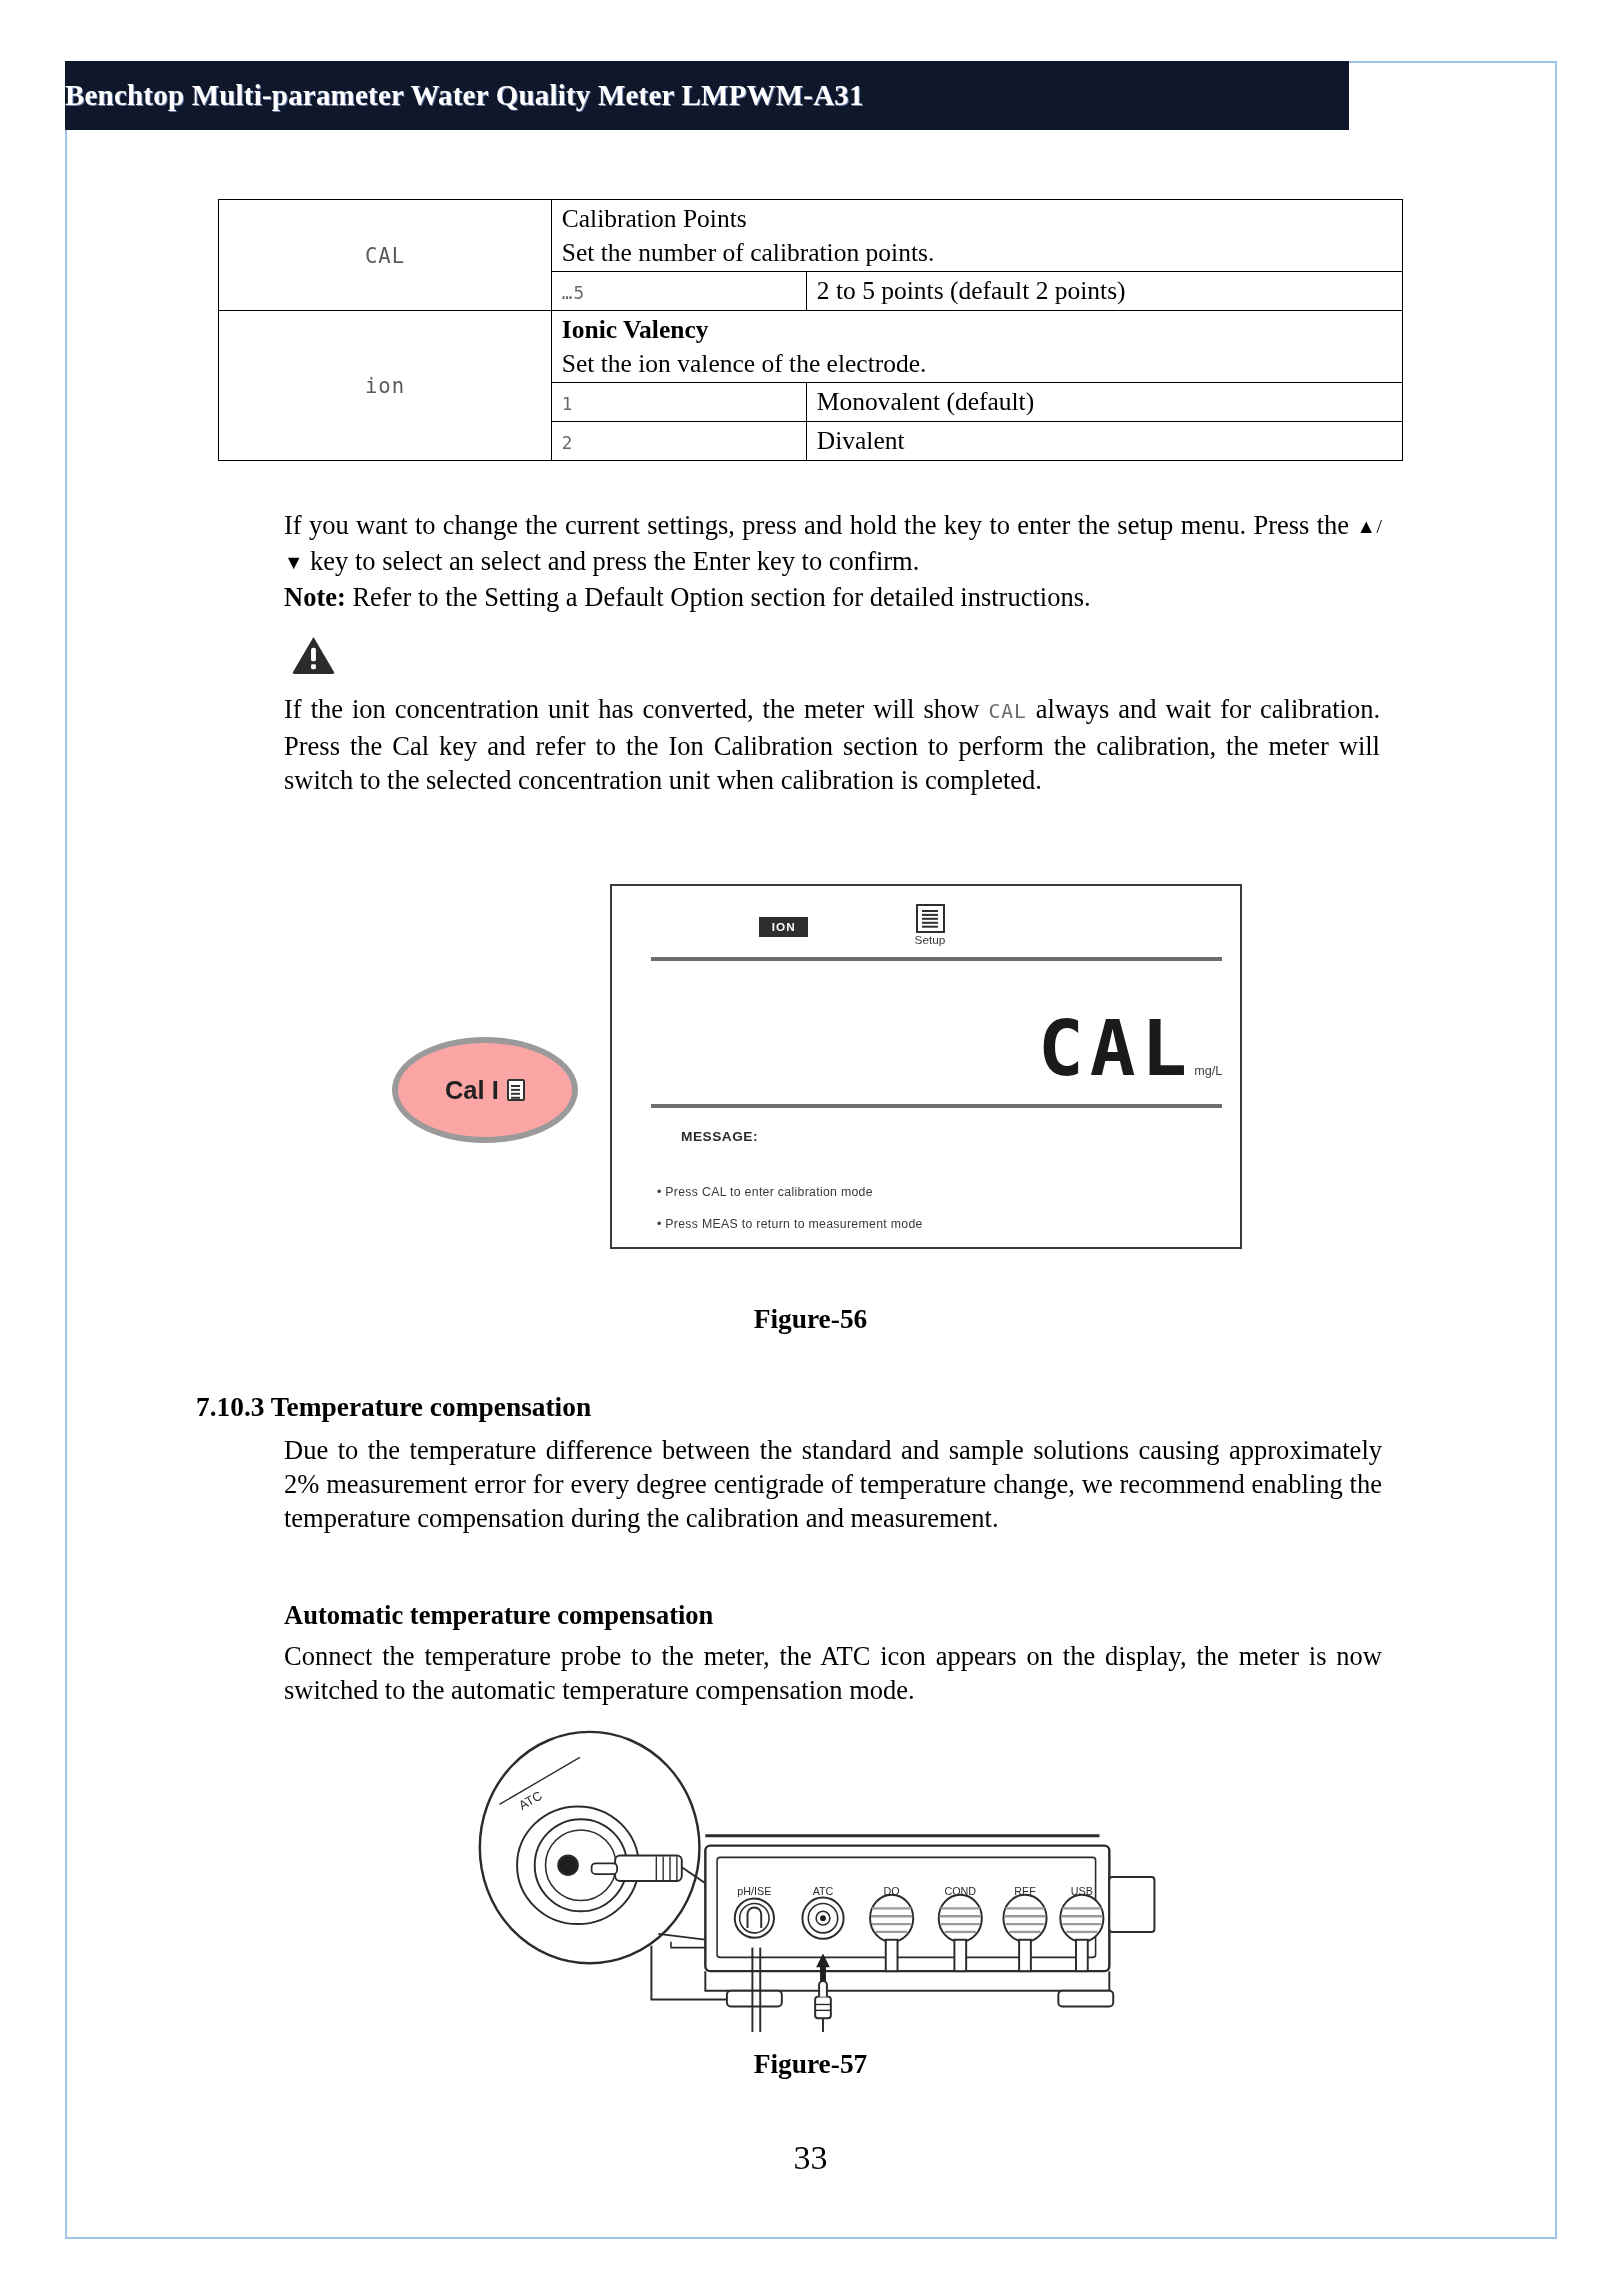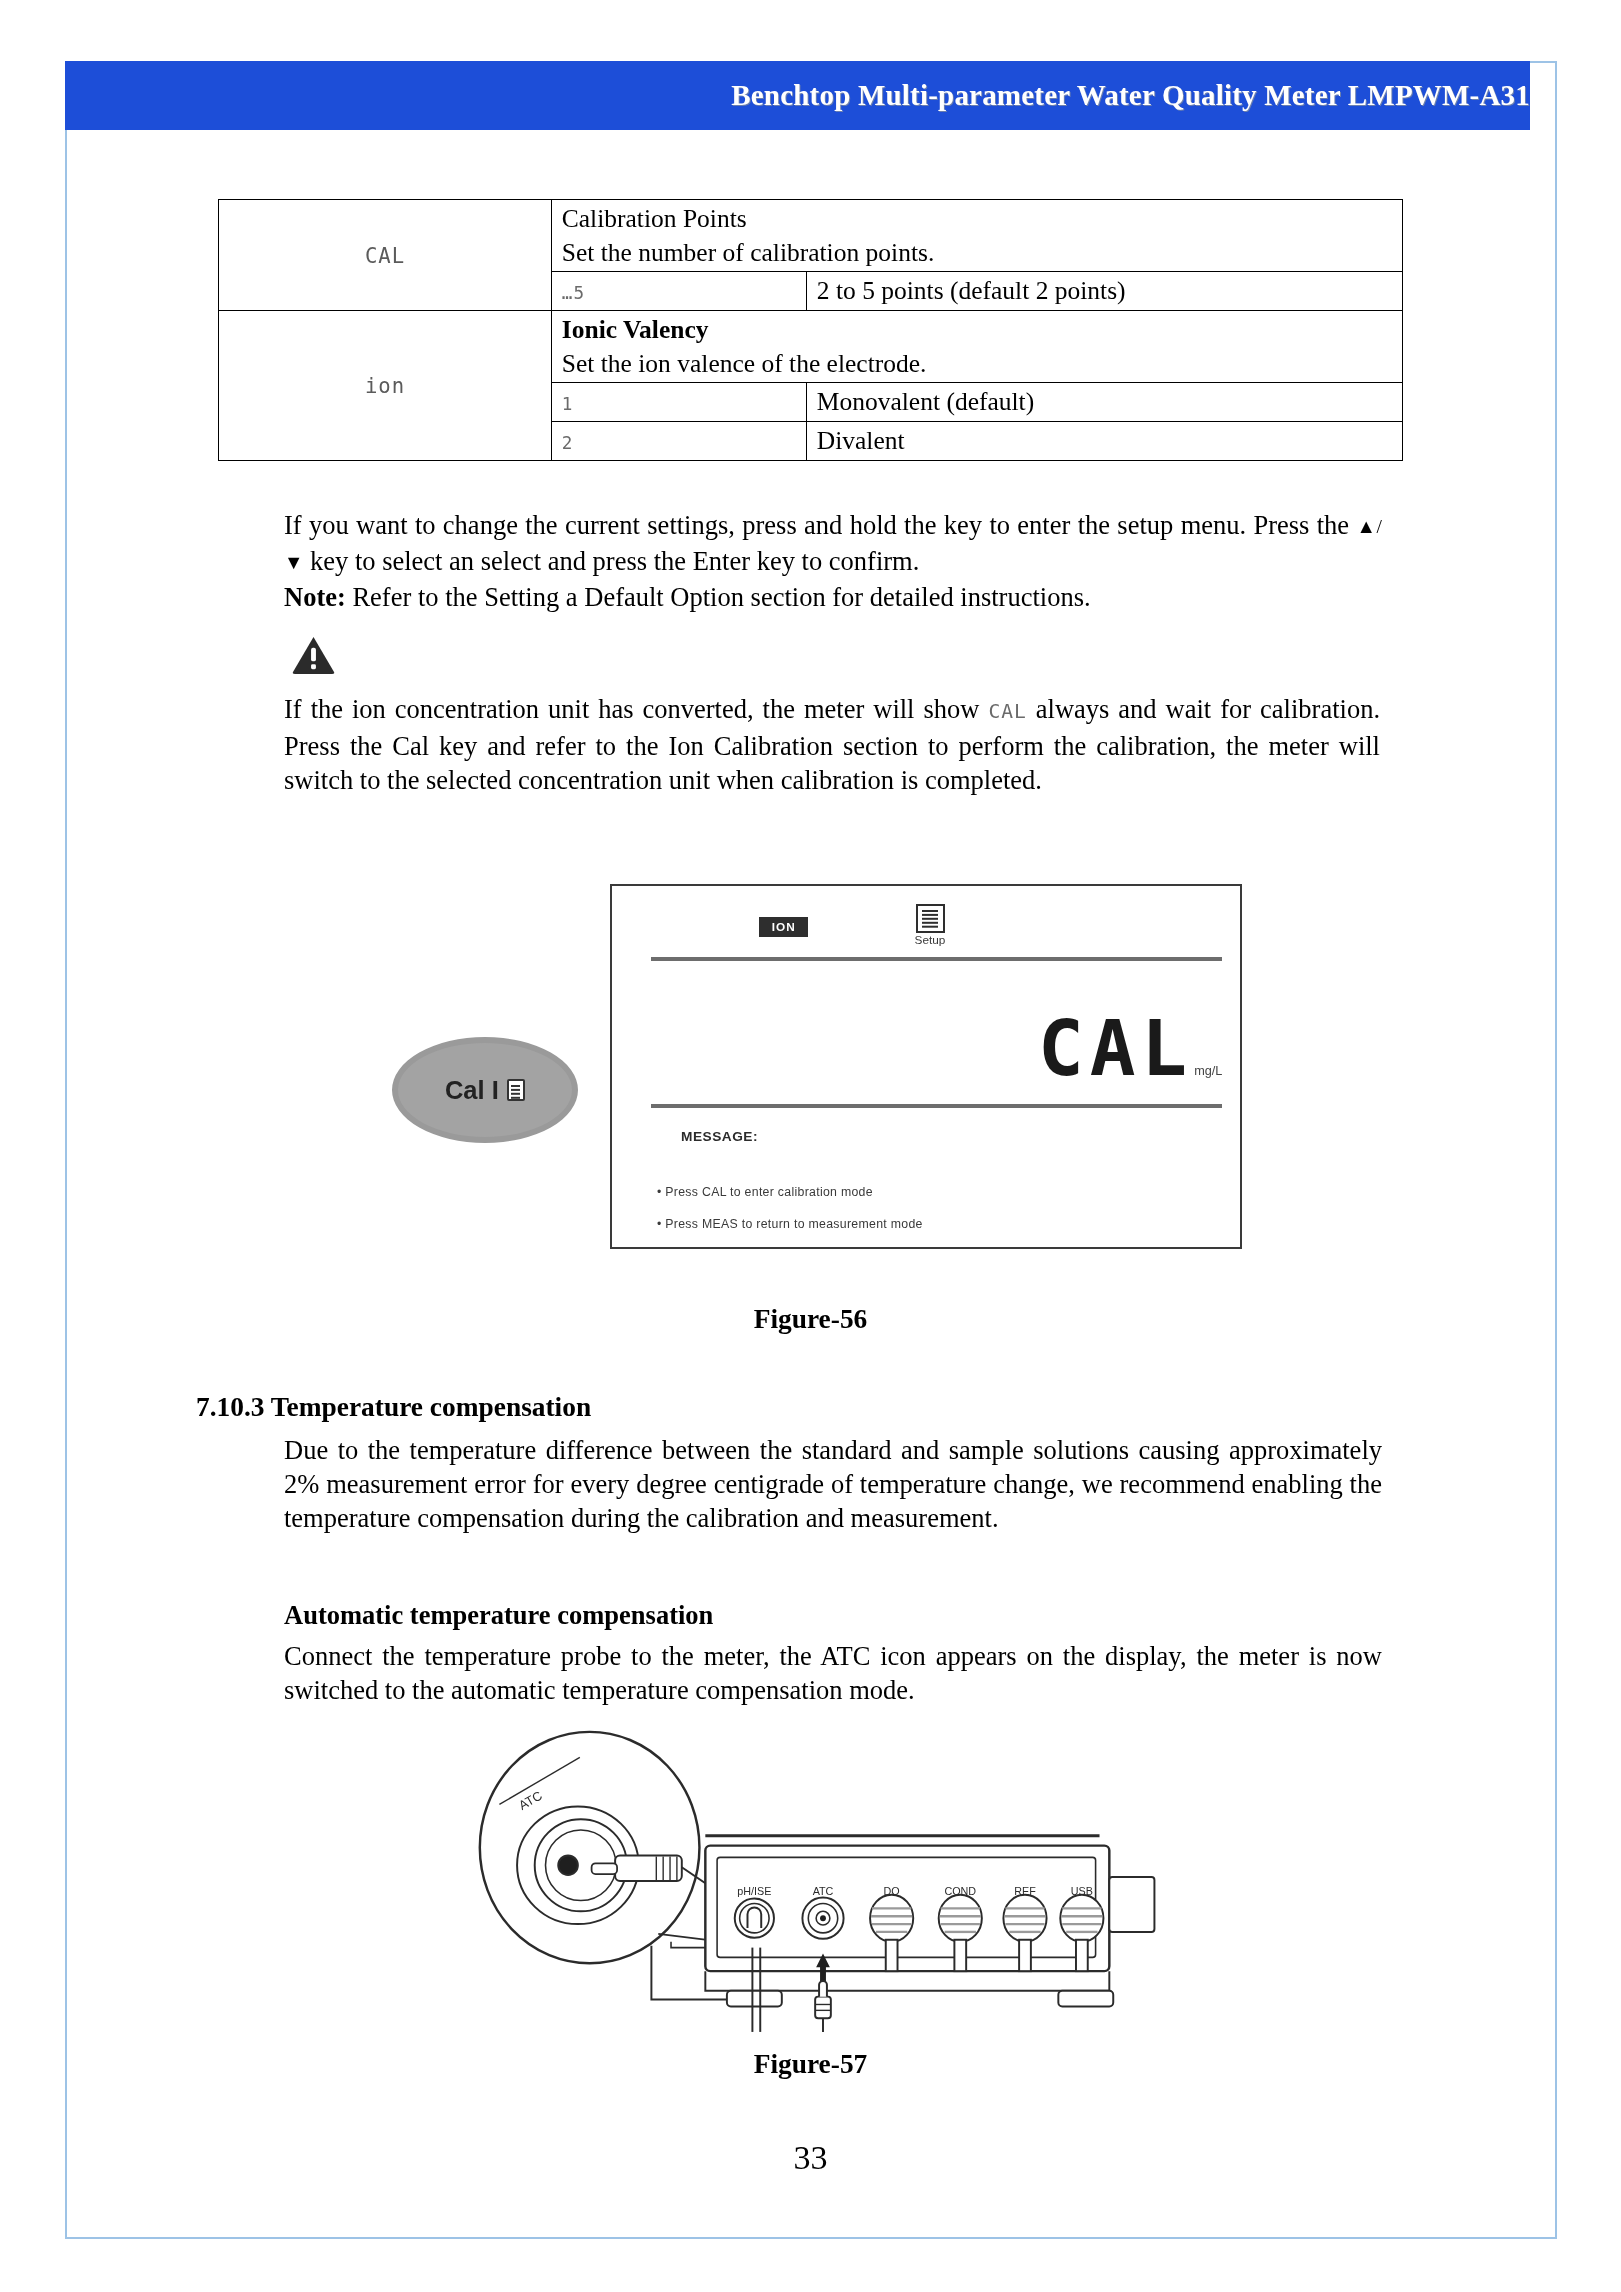--- a/index.html
+++ b/index.html
@@ -19,23 +19,23 @@
     left:65px; top:61px;
     width:1492px; height:2178px;
     border:2px solid #9dc3e6;
     background:#fff;
   }
 
   
   .header-banner{
     position:absolute;
     left:65px; top:61px;
-    width:1465px; height:69px;
-    background:#1d4ed8;
-    display:flex; align-items:center; justify-content:flex-end;
+    width:1284px; height:69px;
+    background:#0f172a;
+    display:flex; align-items:center; justify-content:flex-start;
   }
   .header-title{
     font-family:"Liberation Serif", serif;
     font-weight:bold;
     font-size:29px;
     color:#ffffff;
     letter-spacing:0.2px;
     text-shadow: 1px 1px 0 #6b7fae;
   }
 
@@ -96,21 +96,21 @@
     left:291px; top:635px;
     width:45px; height:41px;
   }
   .cal-key{
     position:absolute;
     left:392px; top:1037px;
     width:186px; height:106px;
     border:6.9px solid #9a9a9a;
     border-radius:50%;
     display:flex; align-items:center; justify-content:center;
-    background:#a3a3a3;
+    background:#fca5a5;
   }
   .cal-key-label{
     font-family:"Liberation Sans", sans-serif;
     font-weight:bold;
     font-size:25.5px;
     color:#222;
     display:flex; align-items:center; gap:7.8px;
   }
   .mini-doc{
     display:inline-block;

